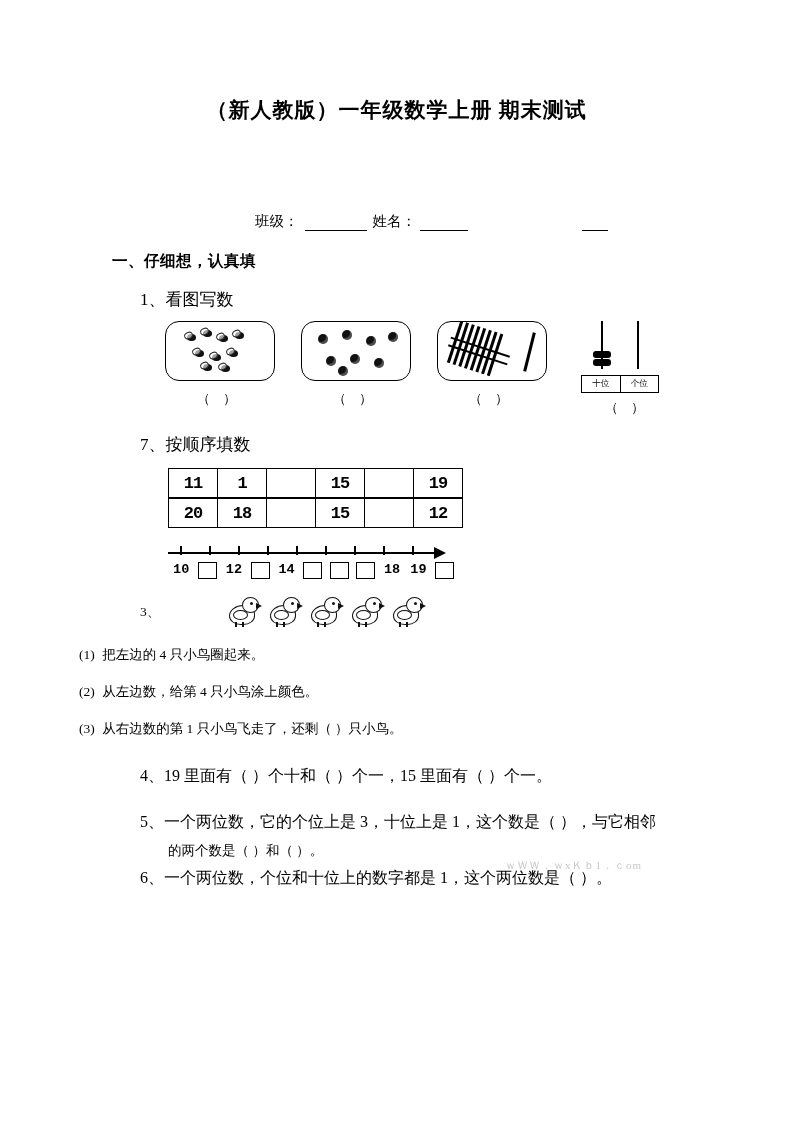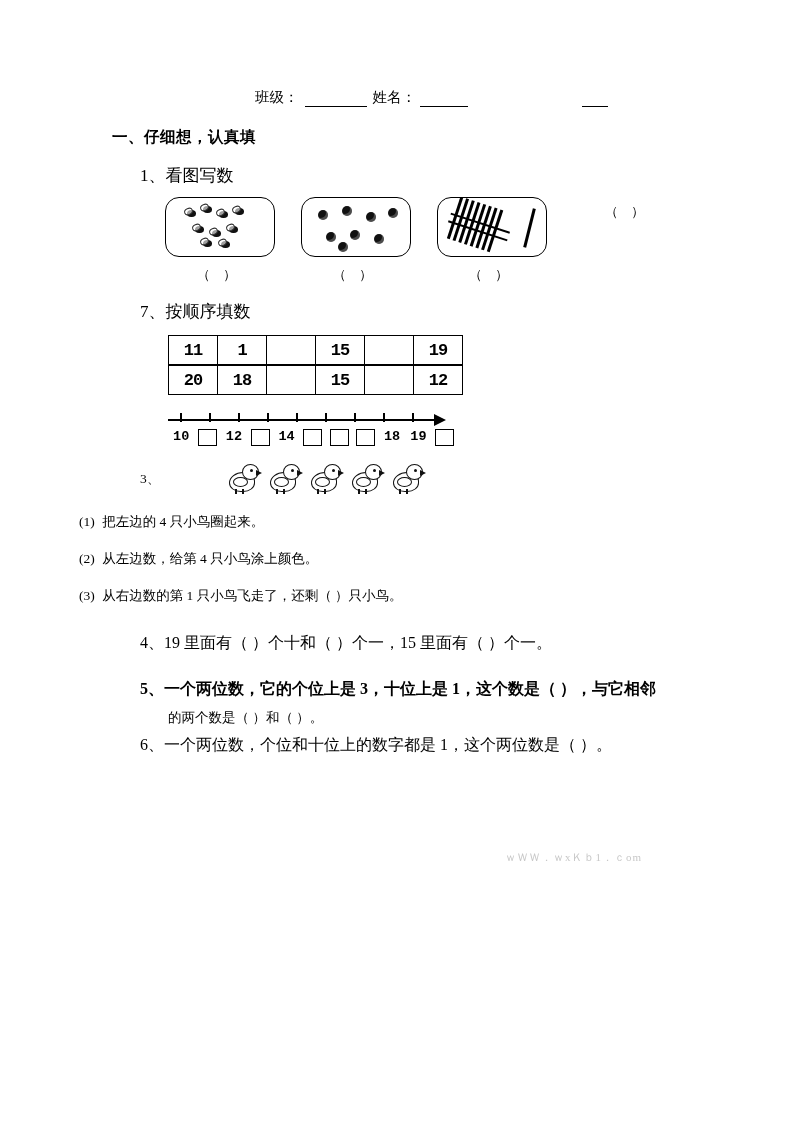--- a/index.html
+++ b/index.html
@@ -350,20 +350,21 @@
     color: #c8c8c8;
     letter-spacing: 1px;
     font-family: "Liberation Serif", serif;
   }
 </style>
 </head>
 <body>
 
 <div class="page">
 
+  <div class="doc-title">（新人教版）一年级数学上册 期末测试</div>
 
   <div class="info-line">
     <span>班级：</span>
     <span class="blank-ul ul-70"></span>
     <span>姓名：</span>
     <span class="blank-ul ul-50"></span>
     <span class="blank-ul ul-30"></span>
   </div>
 
   <div class="sec-title">一、仔细想，认真填</div>
@@ -413,20 +414,35 @@
           <div class="st" style="left:36px;"></div>
           <div class="st" style="left:42px;"></div>
         </div>
         <div class="tie"></div>
         <div class="loose"></div>
       </div>
       <div class="paren">（    ）</div>
     </div>
 
     <div class="pic-cell">
+      <div class="abacus">
+        <div class="rod r1"></div>
+        <div class="rod r2"></div>
+        <div class="bead" style="left:12px; top:30px;"></div>
+        <div class="bead" style="left:12px; top:38px;"></div>
+        <div class="bead" style="left:48px; top:40px; opacity:0;"></div>
+        <table class="abacus-table">
+          <tbody>
+              <tr>
+            <td>十位</td>
+            <td>个位</td>
+          </tr>
+        </tbody>
+          </table>
+      </div>
       <div class="paren" style="margin-top:6px;">（    ）</div>
     </div>
 
   </div>
 
   <div class="q" style="margin-top:16px;">7、按顺序填数</div>
 
   <div class="num-tables">
     <table class="numrow">
       <tbody>
@@ -542,20 +558,20 @@
     <span class="idx">(2)</span>
     <span>从左边数，给第 4 只小鸟涂上颜色。</span>
   </div>
   <div class="sub-q">
     <span class="idx">(3)</span>
     <span>从右边数的第 1 只小鸟飞走了，还剩（      ）只小鸟。</span>
   </div>
 
   <div class="q-long">4、19 里面有（      ）个十和（      ）个一，15 里面有（      ）个一。</div>
 
-  <div class="q-long" style="margin-top:14px;font-weight:bold;">5、一个两位数，它的个位上是 3，十位上是 1，这个数是（      ），与它相邻</div>
+  <div class="q-long" style="margin-top:14px;">5、一个两位数，它的个位上是 3，十位上是 1，这个数是（      ），与它相邻</div>
   <div class="indent2" style="font-size:13.5px; margin-top:4px;">的两个数是（      ）和（      ）。</div>
 
   <div class="q-long" style="margin-top:2px;">6、一个两位数，个位和十位上的数字都是 1，这个两位数是（      ）。</div>
 
   <div class="watermark">ｗＷＷ．ｗxＫｂ1．ｃom</div>
 
 </div>
 
 </body></html>

